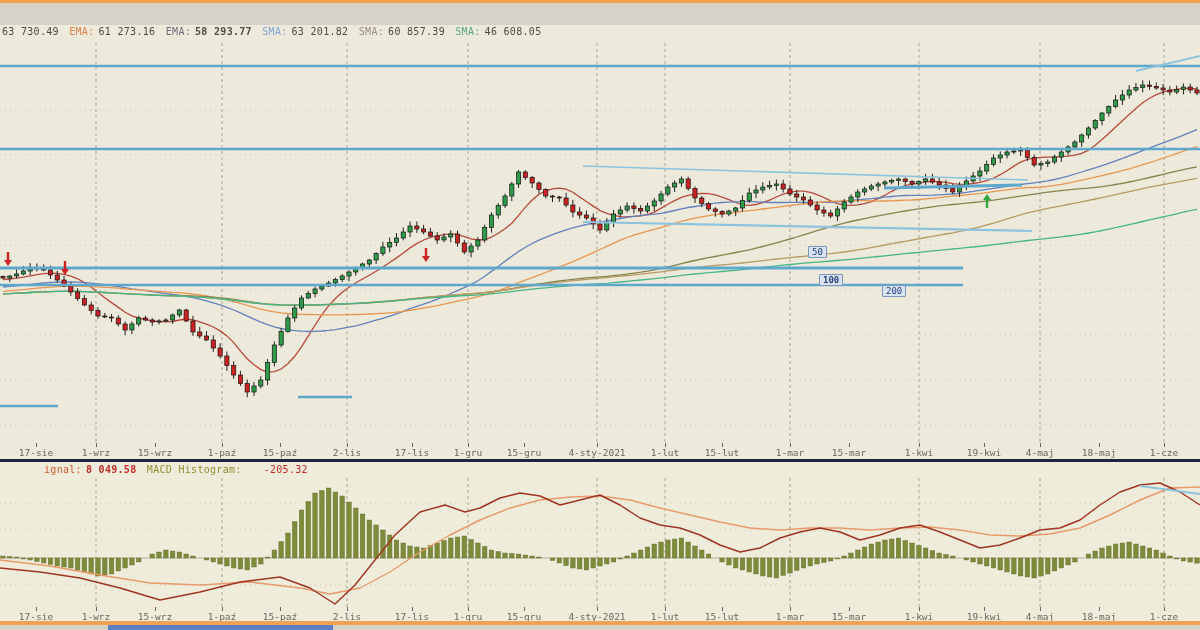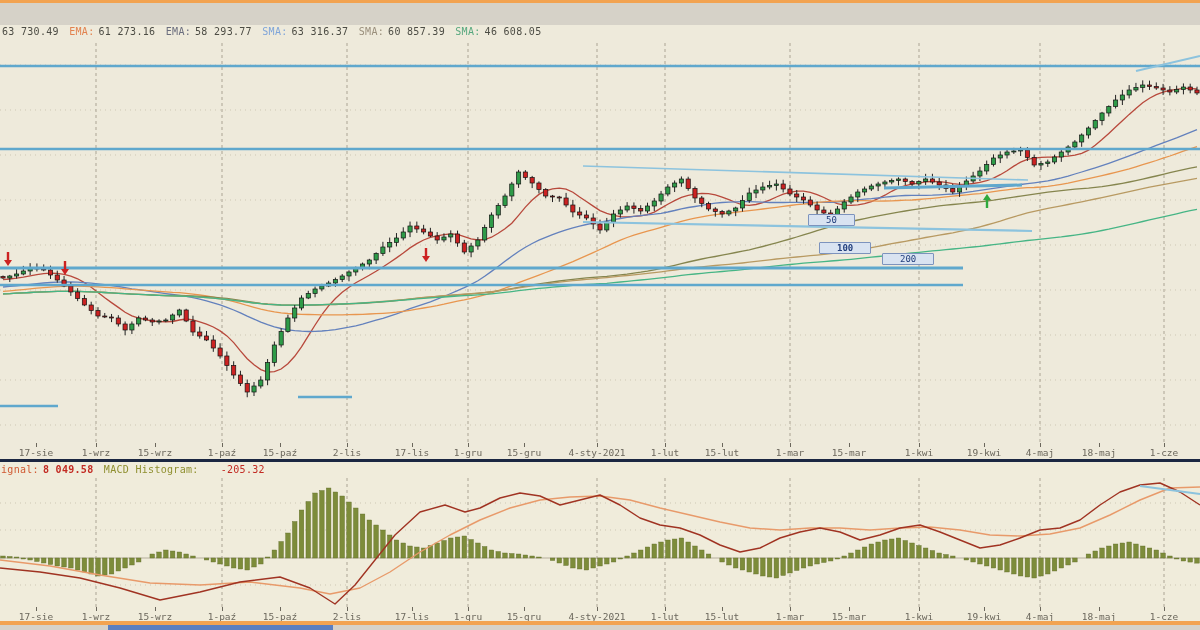--- a/index.html
+++ b/index.html
@@ -18,36 +18,36 @@
   #macdPanel{left:0;top:462px;width:1200px;height:159px;background:#f0ecdb;}
   #macdLegend{left:0;top:2px;width:1198px;height:13px;font-size:10px;letter-spacing:.3px;white-space:nowrap;padding-left:1px;}
   #macdLegend span{margin-right:4px;}
   #macdSvg{left:0;top:16px;}
   #xaxis2{left:0;top:145px;width:1200px;height:14px;font-size:9.5px;color:#6b675c;}
   #botBorder{left:0;top:621px;width:1200px;height:4px;background:#f2a351;}
   #botStrip{left:0;top:625px;width:1200px;height:5px;background:#d6d2c8;}
   #taskFrag{top:625px;height:5px;background:#5b7fc0;}
   .xlab{position:absolute;top:4px;transform:translateX(-50%);white-space:nowrap;}
   .xtick{position:absolute;top:0;width:1px;height:4px;background:#6b675c;}
-  .maLabel{position:absolute;font-size:9px;line-height:10px;padding:0 17px;
-           color:#24407e;background:#d9e3f1;border:1px solid #7d93bd;border-radius:1px;}
+  .maLabel{position:absolute;font-size:9px;line-height:10px;padding:0 3px;
+           color:#24407e;background:#d9e3f1;border:1px solid #7d93bd;border-radius:1px;margin-top:32px;}
 </style>
 </head>
 <body>
 
 <div id="win">
   <div class="abs" id="topBorder"></div>
   <div class="abs" id="topStrip"></div>
 
   <div class="abs" id="mainPanel">
     <div class="abs" id="legendRow">
       <span style="color: rgb(76, 76, 68);">63 730.49</span>
       <span style="color: rgb(226, 130, 78);">EMA:</span><span style="color: rgb(76, 76, 68);">61 273.16</span>
-      <span style="color: rgb(107, 110, 126);">EMA:</span><span style="color: rgb(76, 76, 68);">58 293.77</span>
-      <span style="color: rgb(127, 165, 217);">SMA:</span><span style="color: rgb(76, 76, 68);">63 316.37</span>
+      <span style="color: rgb(107, 110, 126);">EMA:</span><span style="color: rgb(76, 76, 68); font-weight: bold;">58 293.77</span>
+      <span style="color: rgb(127, 165, 217);">SMA:</span><span style="color: rgb(76, 76, 68);">63 201.82</span>
       <span style="color: rgb(154, 143, 124);">SMA:</span><span style="color: rgb(76, 76, 68);">60 857.39</span>
       <span style="color: rgb(87, 168, 126);">SMA:</span><span style="color: rgb(76, 76, 68);">46 608.05</span>
     </div>
     <svg class="abs" id="mainSvg" width="1200" height="403">
         <g>
           <line x1="0" y1="25" x2="1200" y2="25" stroke="#cdc7b4" stroke-width="1" stroke-dasharray="1,4"></line>
           <line x1="0" y1="70" x2="1200" y2="70" stroke="#cdc7b4" stroke-width="1" stroke-dasharray="1,4"></line>
           <line x1="0" y1="115" x2="1200" y2="115" stroke="#cdc7b4" stroke-width="1" stroke-dasharray="1,4"></line>
           <line x1="0" y1="160" x2="1200" y2="160" stroke="#cdc7b4" stroke-width="1" stroke-dasharray="1,4"></line>
           <line x1="0" y1="205" x2="1200" y2="205" stroke="#cdc7b4" stroke-width="1" stroke-dasharray="1,4"></line>
@@ -503,21 +503,21 @@
       </div>
     <div class="maLabel" id="maL0" style="left: 808px; top: 189px;">50</div>
     <div class="maLabel" id="maL1" style="left: 819px; top: 217px; font-weight: bold;">100</div>
     <div class="maLabel" id="maL2" style="left: 882px; top: 228px;">200</div>
   </div>
 
   <div class="abs" id="sep"></div>
 
   <div class="abs" id="macdPanel">
     <div class="abs" id="macdLegend">
-      <span style="color: rgb(208, 90, 50);">ignal:</span><span style="color: rgb(194, 42, 34); font-weight: bold;">8 049.58</span>
+      <span style="color: rgb(208, 90, 50); margin-left: 43px;">ignal:</span><span style="color: rgb(194, 42, 34); font-weight: bold;">8 049.58</span>
       <span style="color: rgb(143, 143, 47);">MACD Histogram:</span><span style="color: rgb(194, 42, 34); margin-left: 18px;">-205.32</span>
     </div>
     <svg class="abs" id="macdSvg" width="1200" height="129">
         <g>
           <line x1="0" y1="25" x2="1200" y2="25" stroke="#cdc7b4" stroke-width="1" stroke-dasharray="1,4"></line>
           <line x1="0" y1="52" x2="1200" y2="52" stroke="#cdc7b4" stroke-width="1" stroke-dasharray="1,4"></line>
           <line x1="0" y1="107" x2="1200" y2="107" stroke="#cdc7b4" stroke-width="1" stroke-dasharray="1,4"></line>
           <line x1="96" y1="0" x2="96" y2="129" stroke="#aba494" stroke-width="1" stroke-dasharray="3,3"></line>
           <line x1="222" y1="0" x2="222" y2="129" stroke="#aba494" stroke-width="1" stroke-dasharray="3,3"></line>
           <line x1="347" y1="0" x2="347" y2="129" stroke="#aba494" stroke-width="1" stroke-dasharray="3,3"></line>

